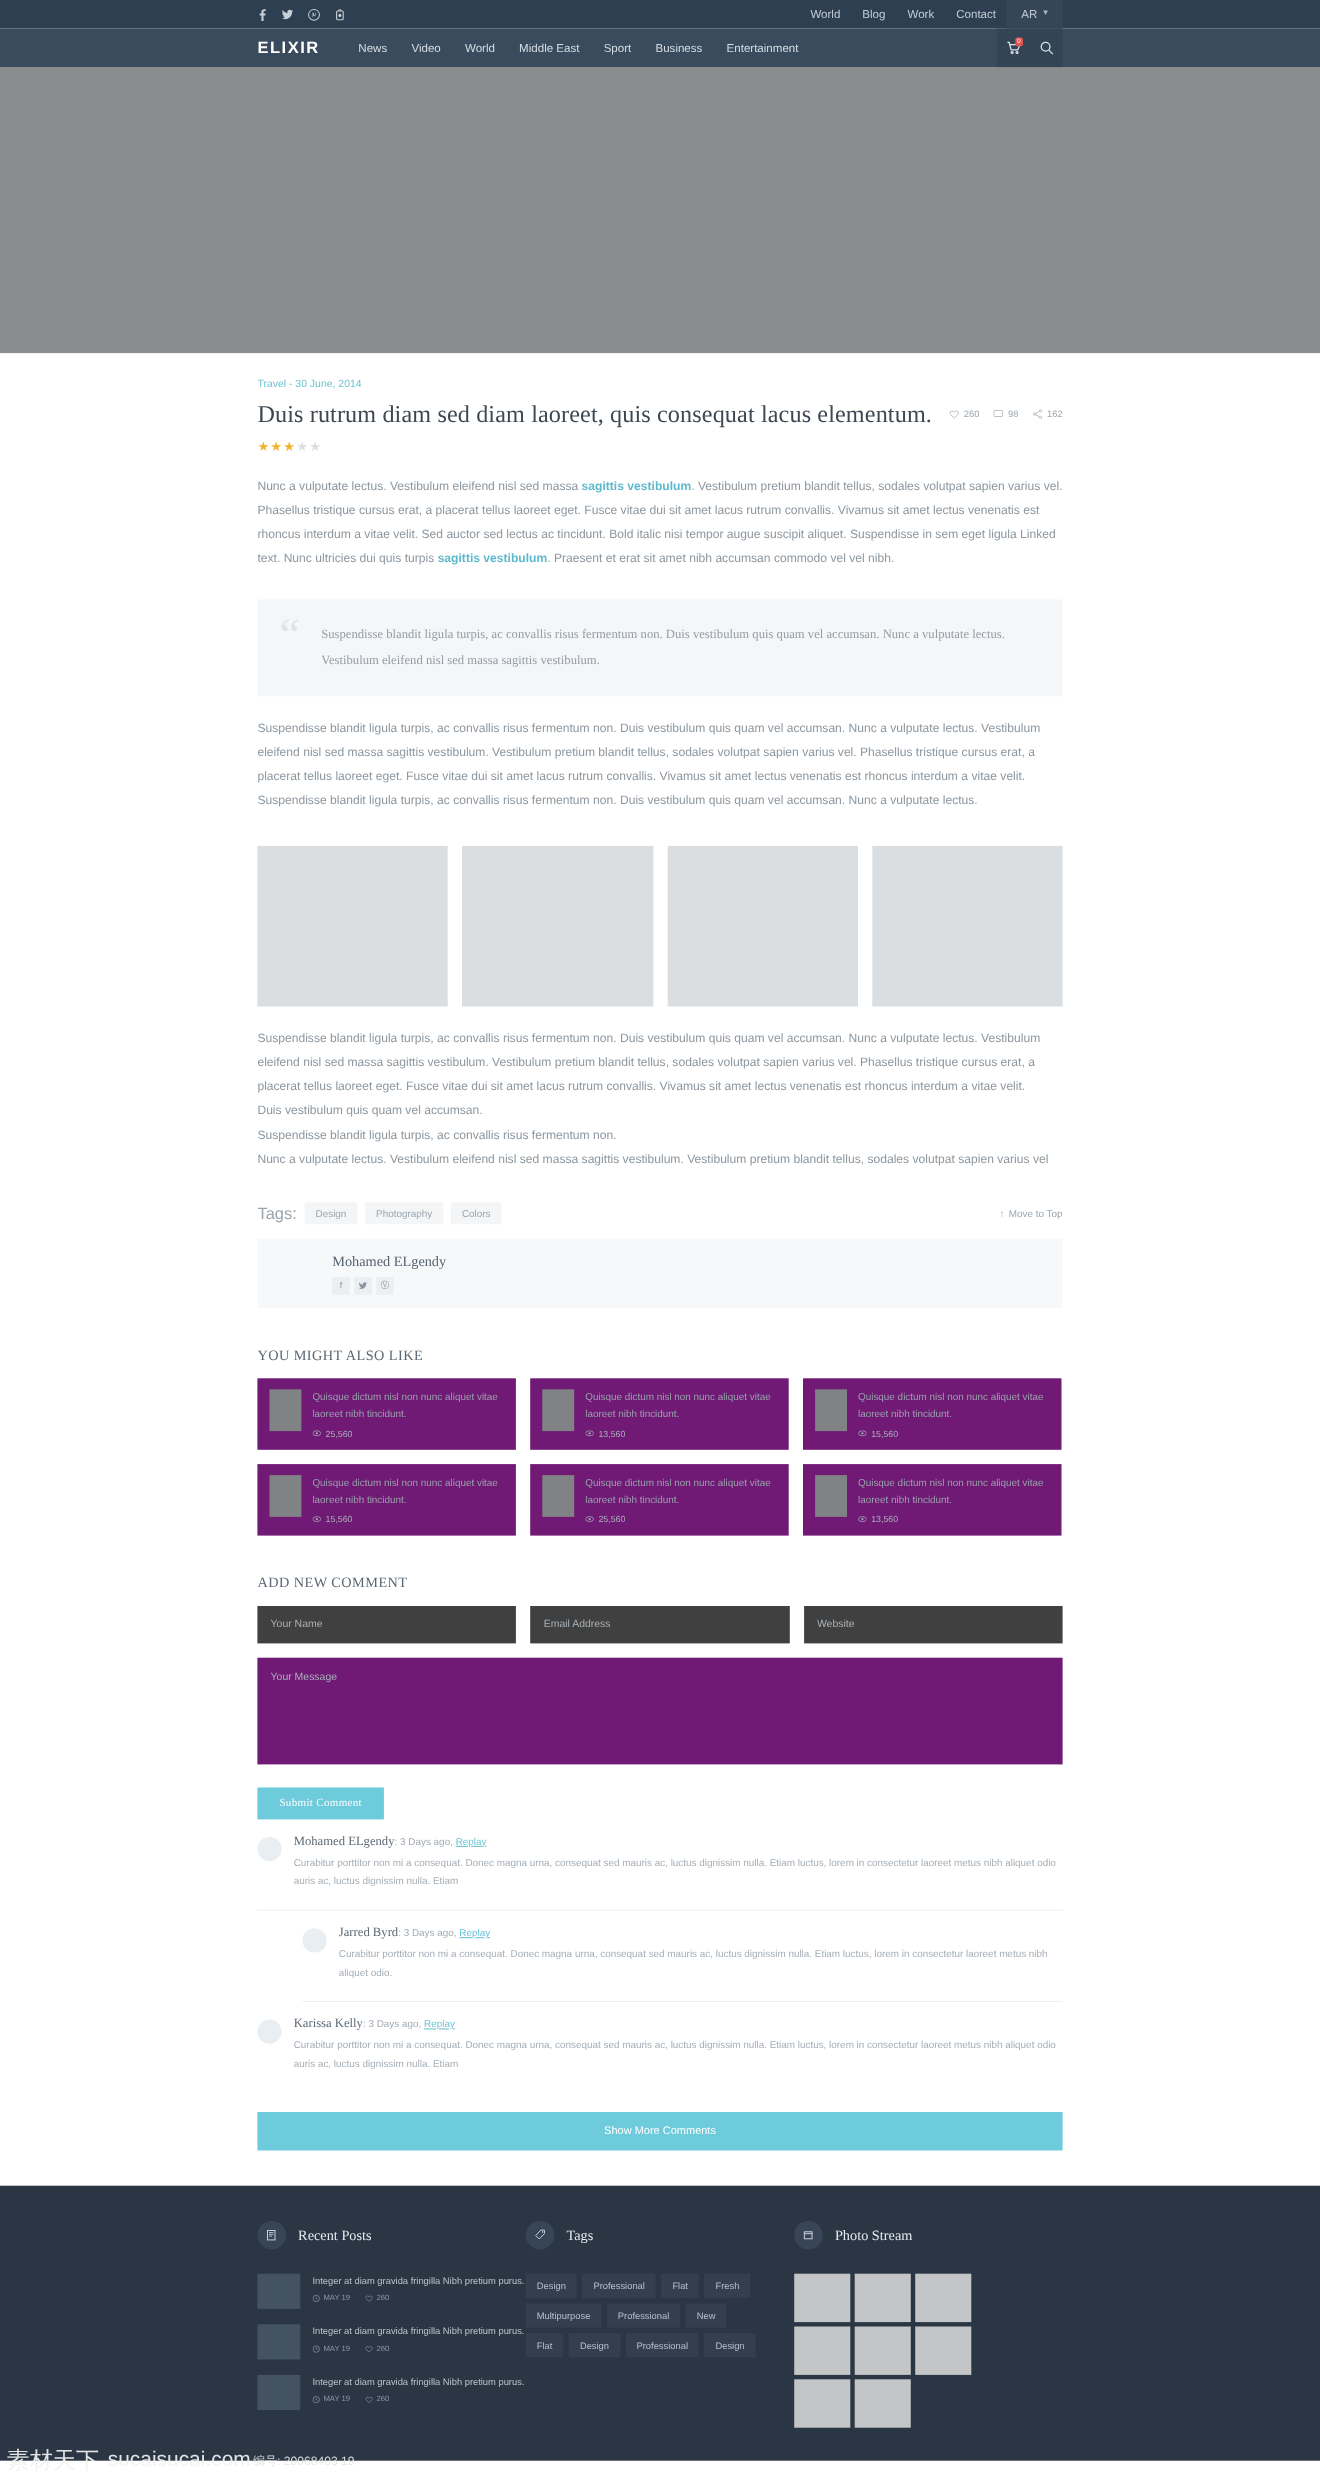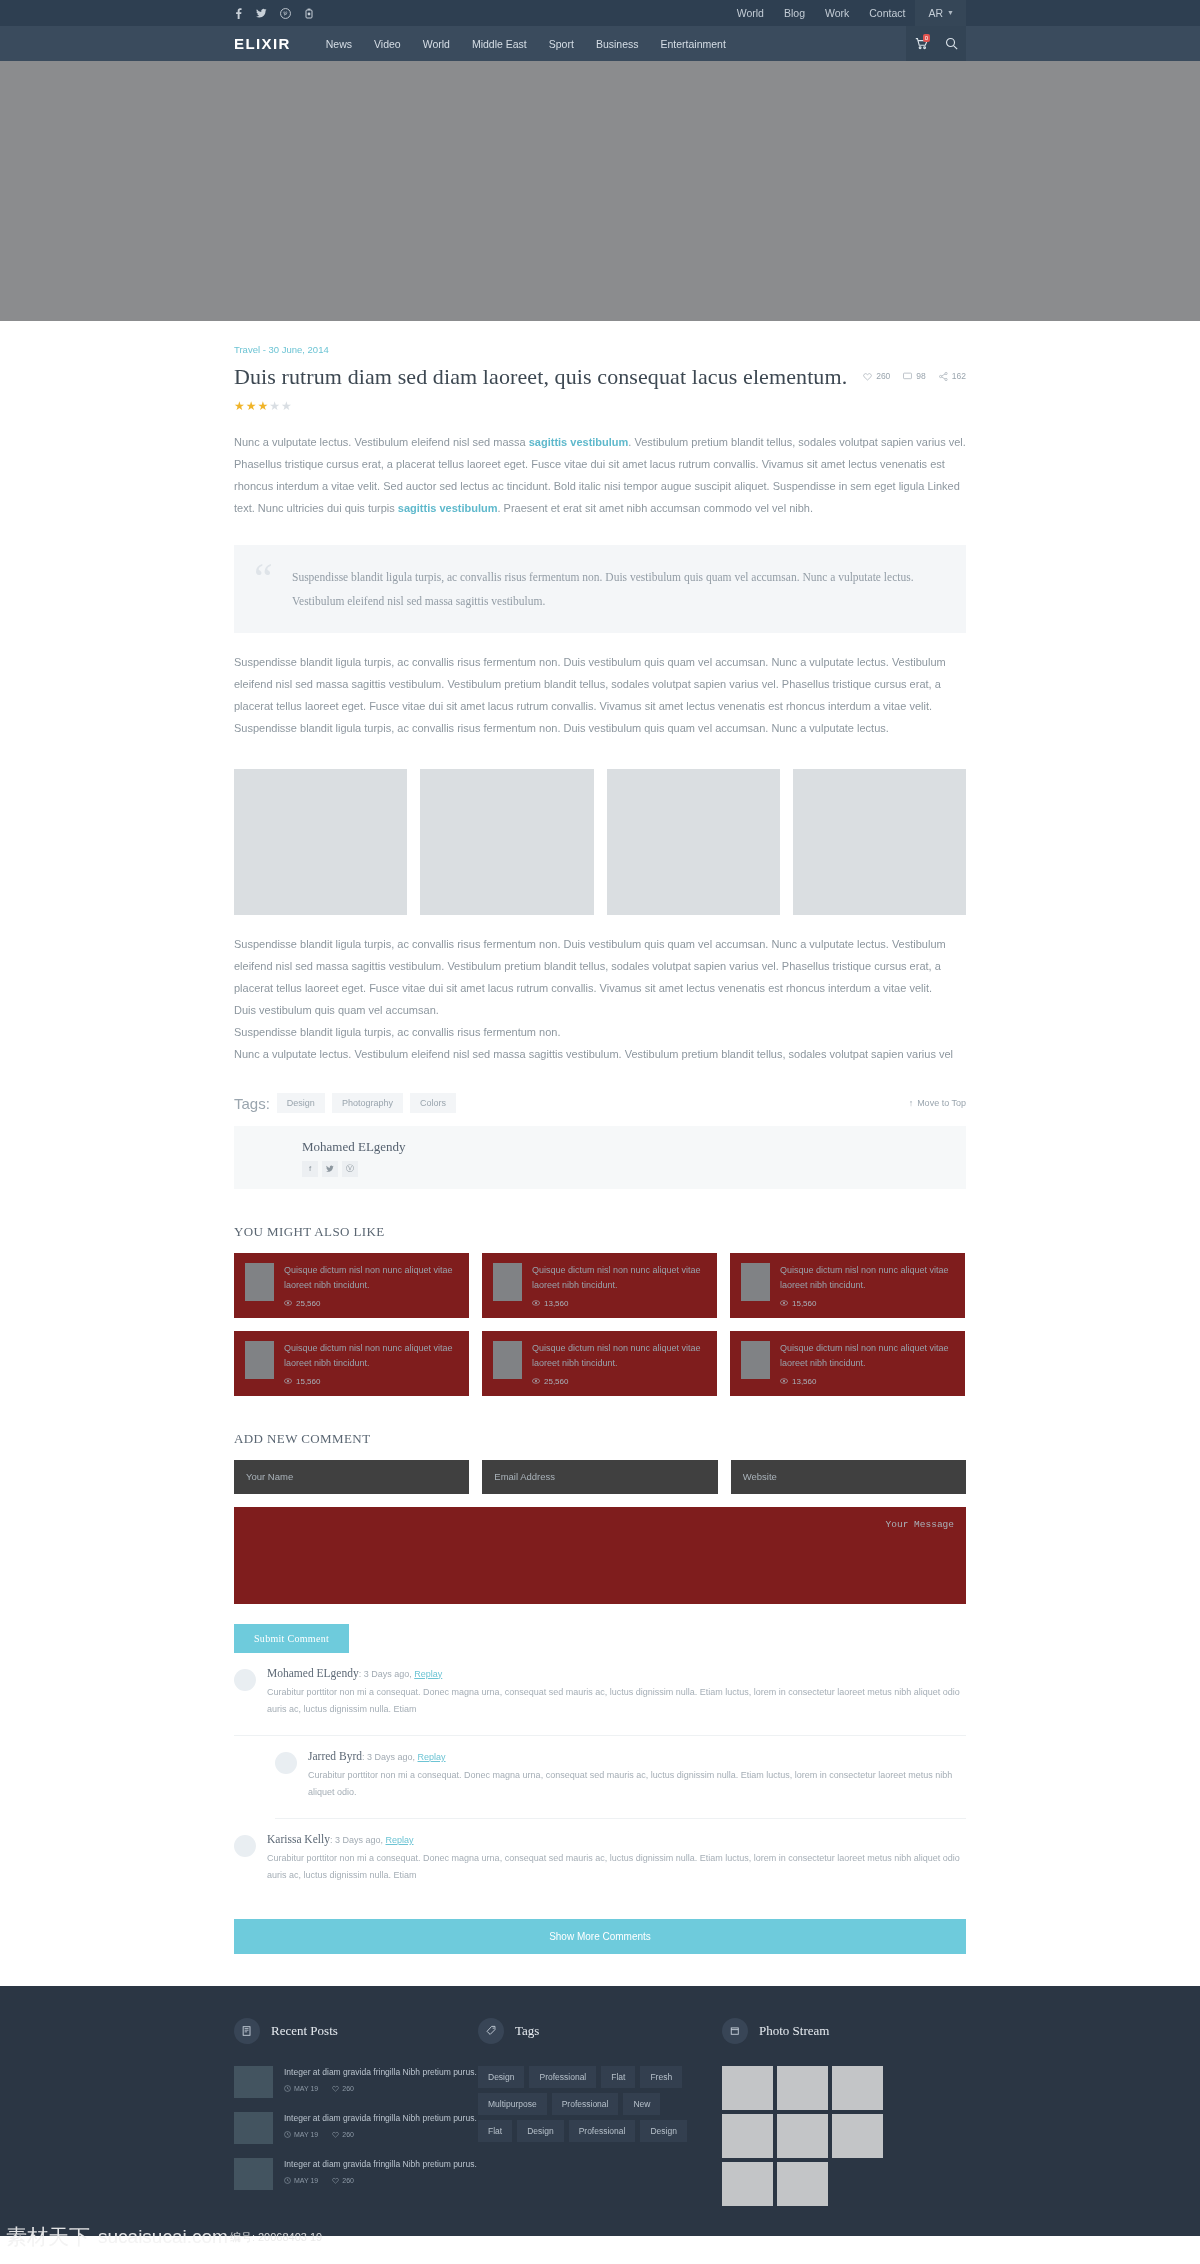--- a/index.html
+++ b/index.html
@@ -137,38 +137,38 @@
     font-size: 8px; display: flex; align-items: center; justify-content: center;
   }
 
   .sec-head {
     font-family: "Liberation Serif", serif; font-size: 13px;
     color: #5a6672; letter-spacing: .4px; margin-top: 35px; margin-bottom: 13px;
   }
 
   .rel-grid { display: flex; flex-wrap: wrap; gap: 13px; }
   .rel-card {
-    width: 235px; background: #7f1d1d; padding: 10px 11px;
+    width: 235px; background: #701a75; padding: 10px 11px;
     display: flex; gap: 10px; align-items: flex-start;
   }
   .rel-thumb { width: 29px; height: 38px; background: #808285; flex: none; }
   .rel-title { font-size: 9px; line-height: 1.65; color: #98a2ab; }
   .rel-views { font-size: 8px; color: #a8b1b9; margin-top: 6px; display: flex; align-items: center; gap: 4px; }
 
   .form-row { display: flex; gap: 13px; margin-top: 4px; }
   .fld {
     flex: 1; height: 34px; background: #404040; border: none;
     padding: 0 12px; font-size: 9.5px; color: #a4adb5;
     font-family: "Liberation Sans", sans-serif;
   }
   .fld::placeholder { color: #a9b2b9; }
   .msg {
-    width: 100%; height: 97px; background: #7f1d1d; border: none;
+    width: 100%; height: 97px; background: #701a75; border: none;
     margin-top: 13px; padding: 12px; font-size: 9.5px; color: #a4adb5;
-    font-family: Liberation Mono, monospace; resize: none; text-align: right;
+    font-family: Liberation Sans, sans-serif; resize: none;
   }
   .msg::placeholder { color: #a9b2b9; }
   .submit-btn {
     margin-top: 16px; background: #6ecbdc; color: #ffffff; border: none;
     font-family: "Liberation Serif", serif; font-size: 10px;
     padding: 9px 20px; cursor: pointer; letter-spacing: .3px;
   }
 
   .comment {
     display: flex; gap: 11px; padding: 14px 0 16px 0;

